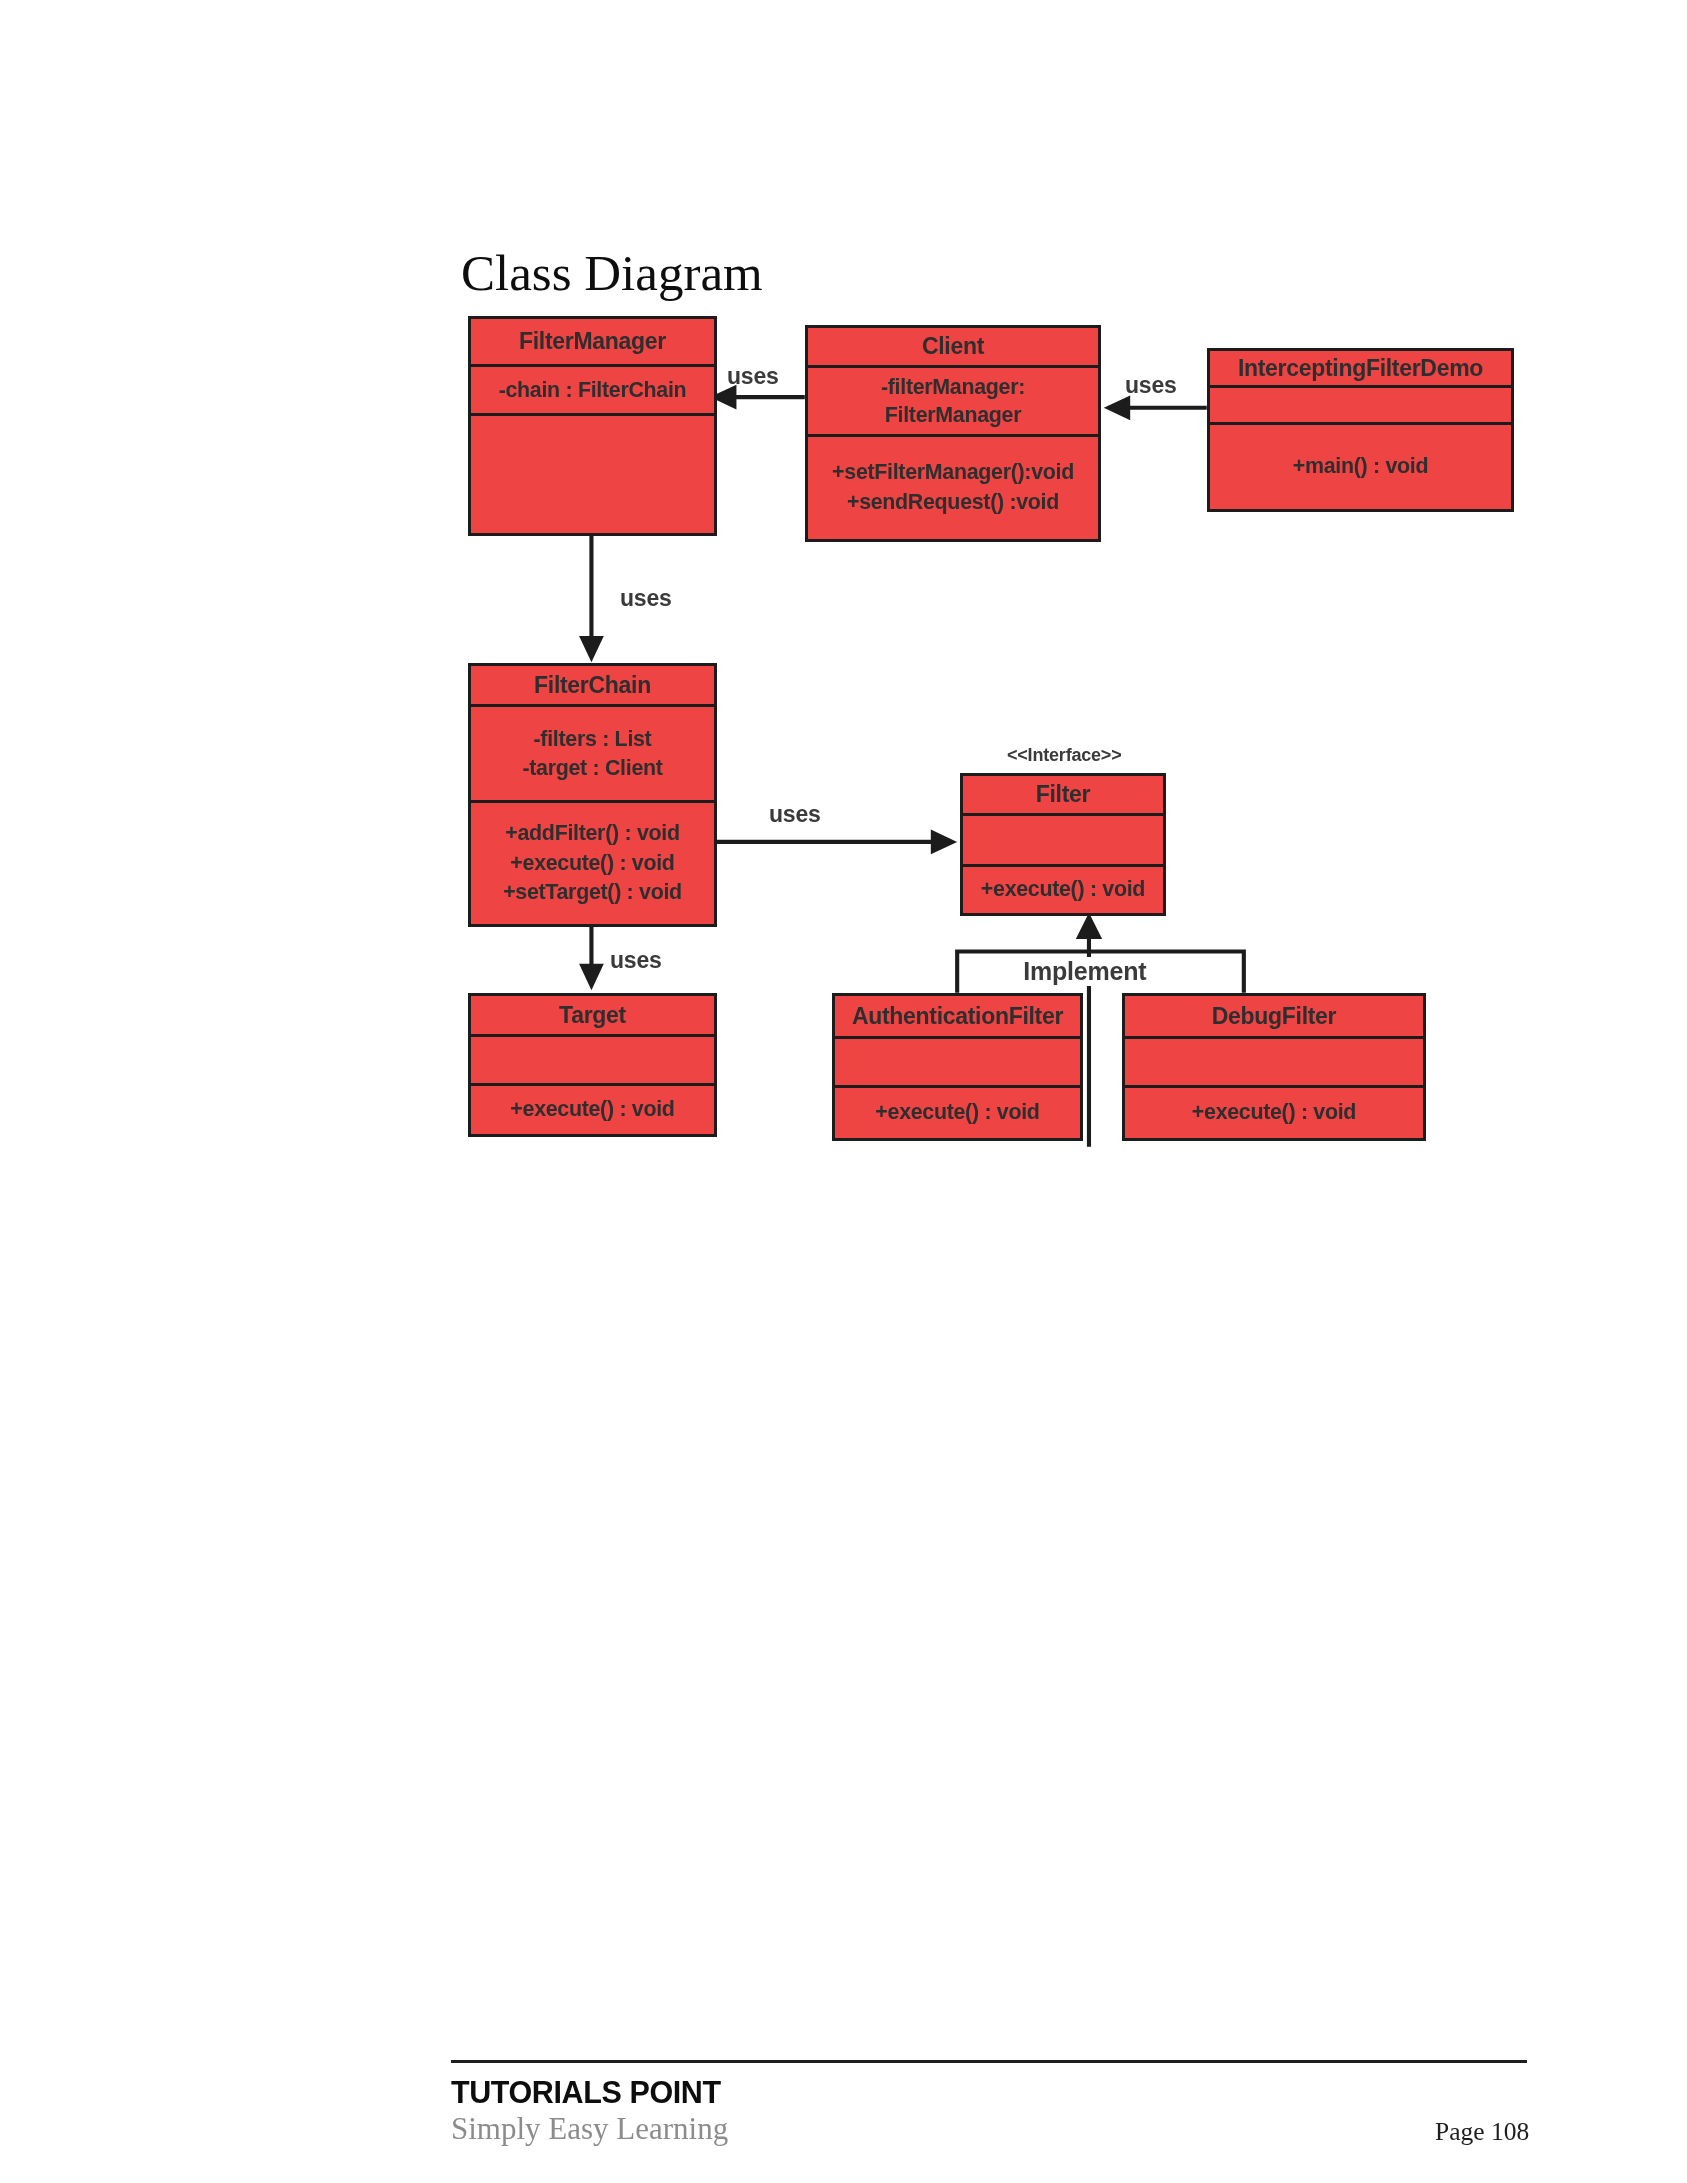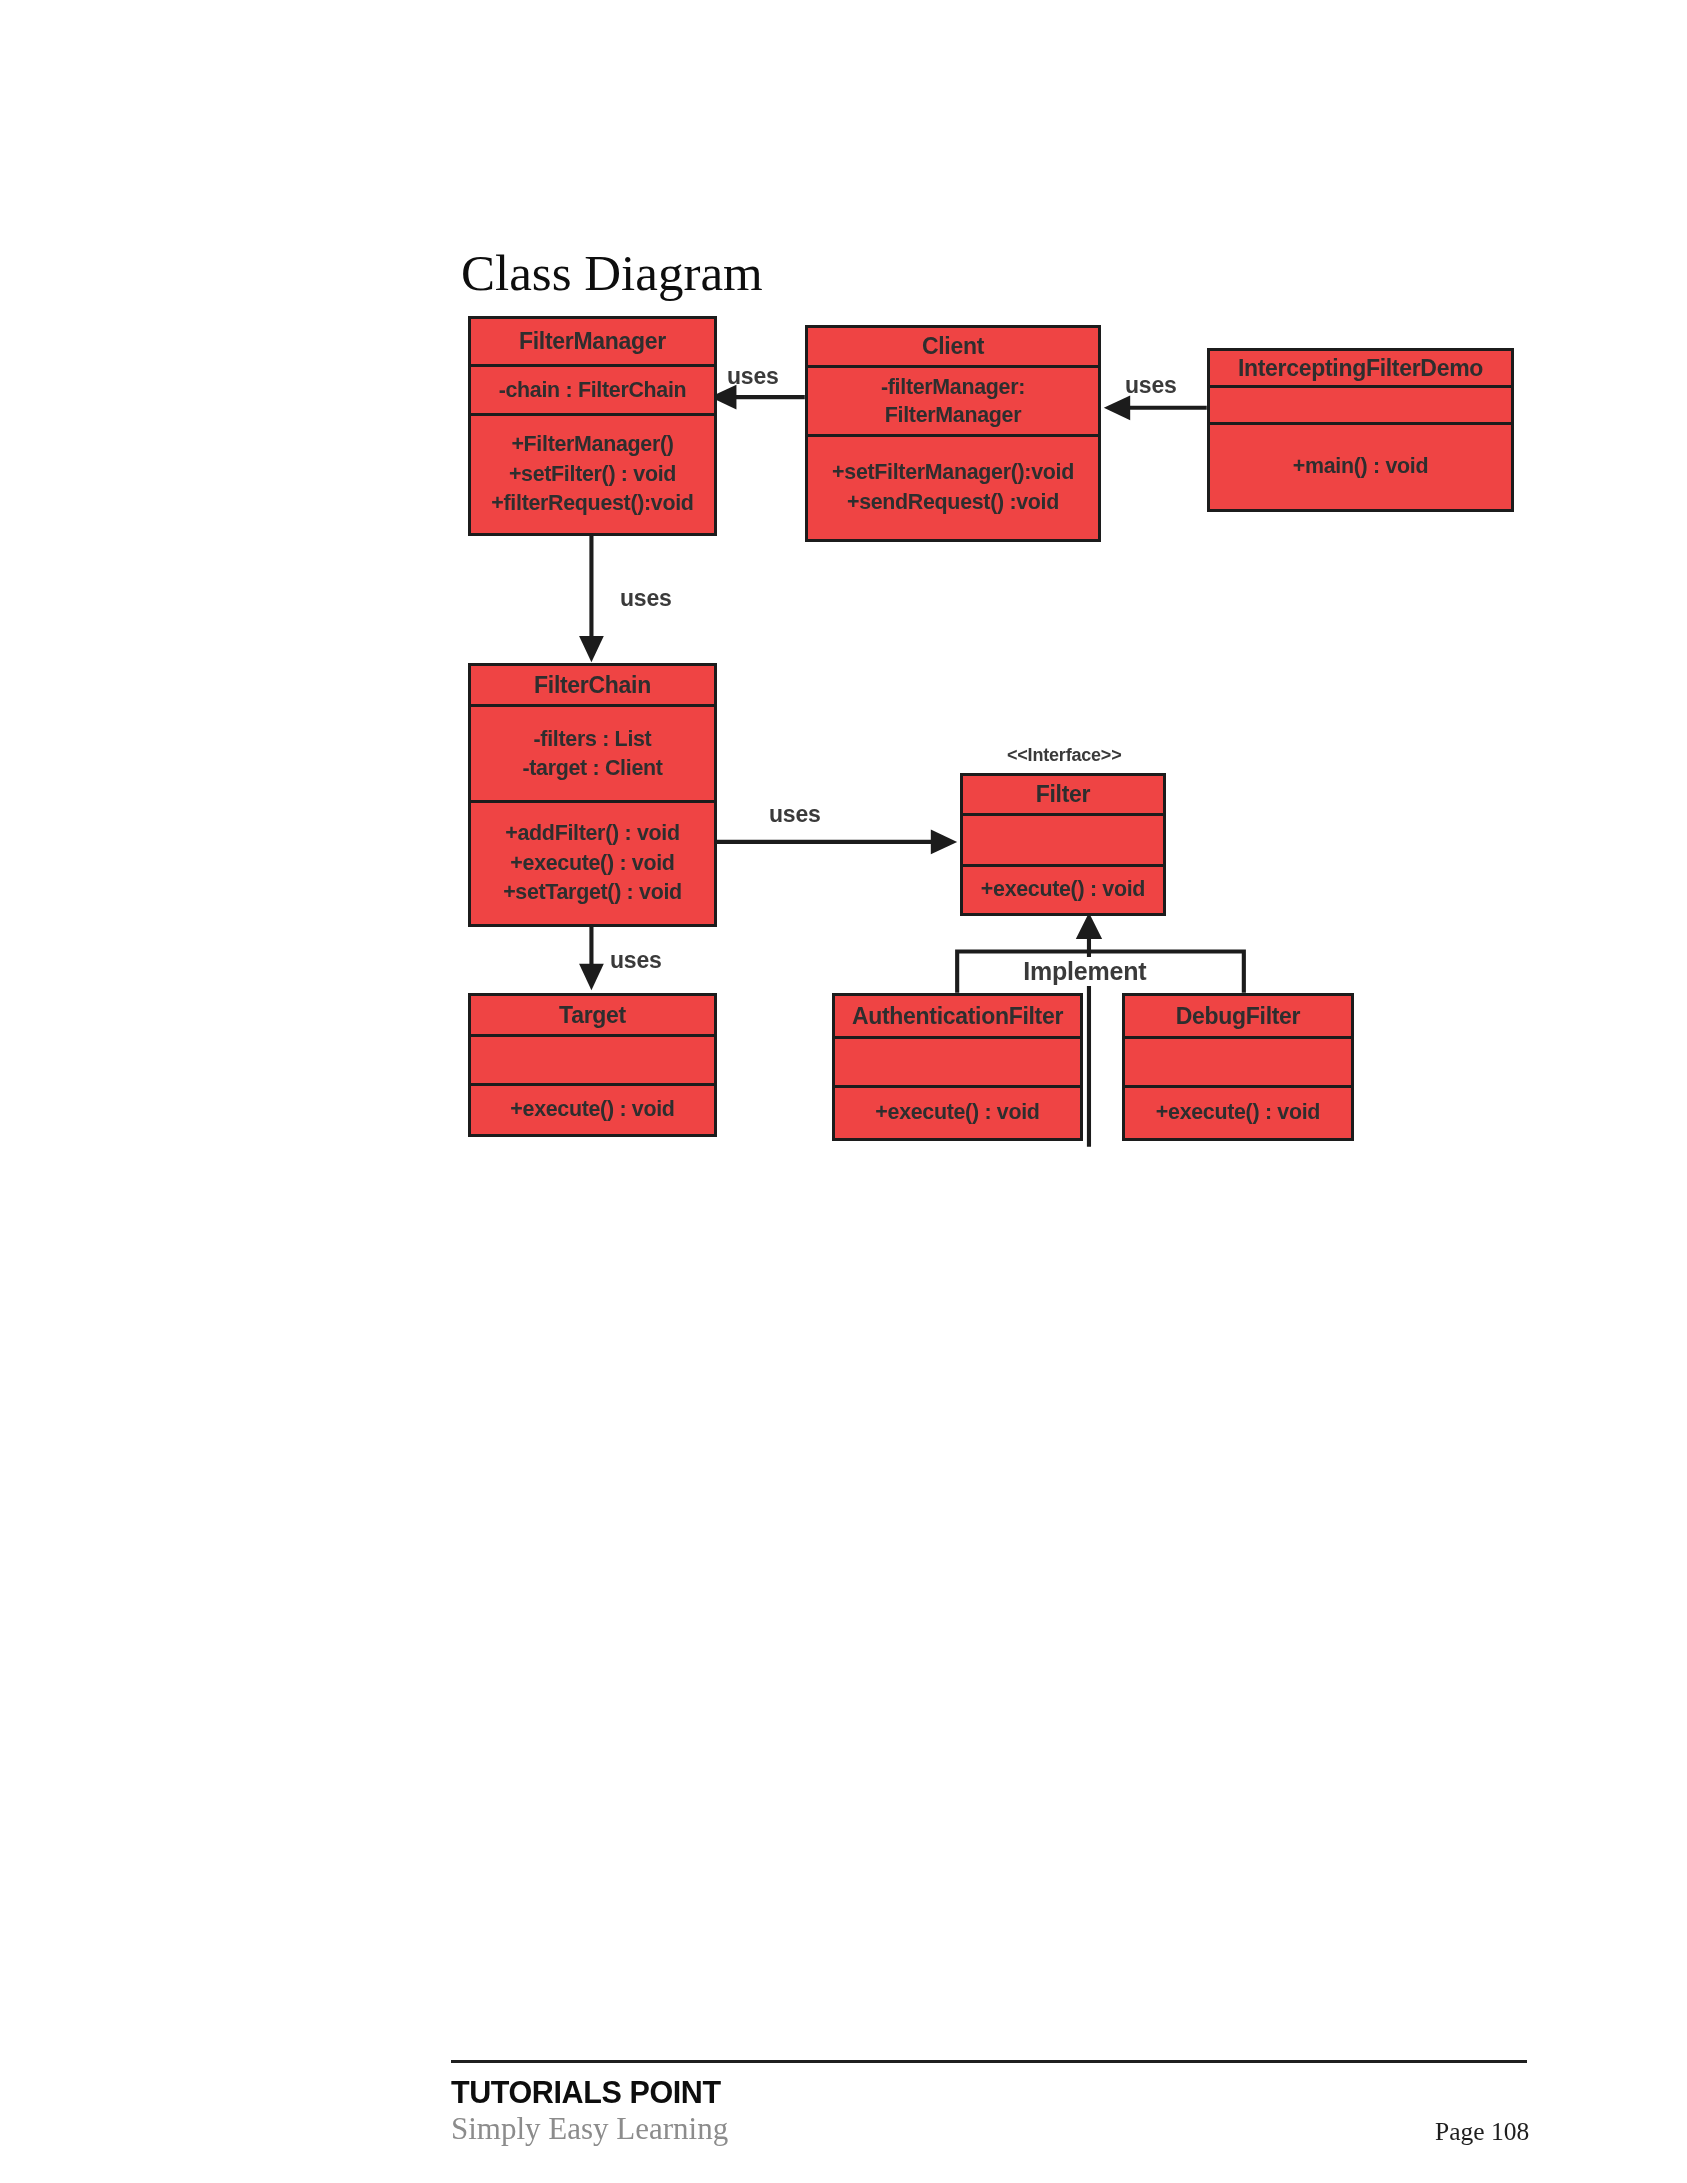--- a/index.html
+++ b/index.html
@@ -87,25 +87,20 @@
       <line x1="1322" y1="1392" x2="1322" y2="1136"></line>
       <polygon points="1322,1108 1306,1140 1338,1140" stroke="none"></polygon>
     </g>
   </svg>
 
   <div class="uml" style="left:468px;top:316px;width:249px;height:220px">
     <div class="c-title" style="height:48px">FilterManager</div>
     <div class="c-attrs" style="height:49px">
       <div>-chain : FilterChain</div>
     </div>
-    <div class="c-methods">
-      <div>+FilterManager()</div>
-      <div>+setFilter() : void</div>
-      <div>+filterRequest():void</div>
-    </div>
   </div>
 
   <div class="uml" style="left:805px;top:325px;width:296px;height:217px">
     <div class="c-title" style="height:40px">Client</div>
     <div class="c-attrs" style="height:69px">
       <div>-filterManager:</div>
       <div>FilterManager</div>
     </div>
     <div class="c-methods">
       <div>+setFilterManager():void</div>
@@ -153,21 +148,21 @@
   </div>
 
   <div class="uml" style="left:832px;top:993px;width:251px;height:148px">
     <div class="c-title" style="height:43px">AuthenticationFilter</div>
     <div class="c-attrs" style="height:49px"></div>
     <div class="c-methods">
       <div>+execute() : void</div>
     </div>
   </div>
 
-  <div class="uml" style="left:1122px;top:993px;width:232px;height:148px">
+  <div class="uml" style="left:1122px;top:993px;width:304px;height:148px">
     <div class="c-title" style="height:43px">DebugFilter</div>
     <div class="c-attrs" style="height:49px"></div>
     <div class="c-methods">
       <div>+execute() : void</div>
     </div>
   </div>
 
   <div class="dg-label" style="left:727px;top:363px">uses</div>
   <div class="dg-label" style="left:1125px;top:372px">uses</div>
   <div class="dg-label" style="left:620px;top:585px">uses</div>

